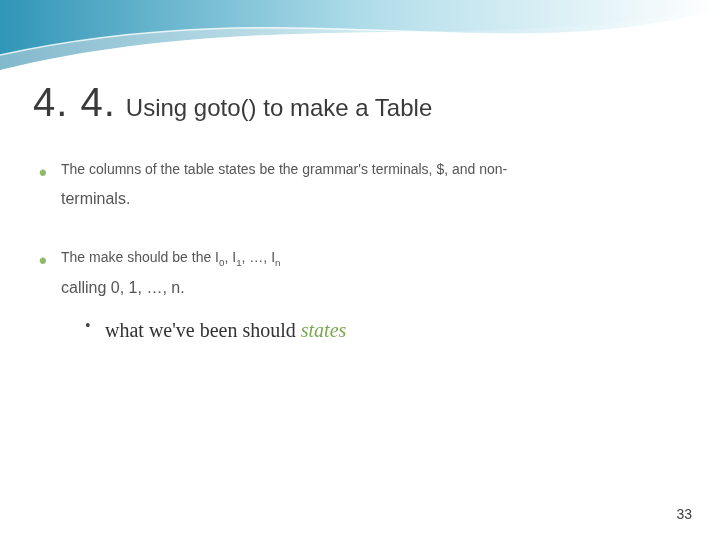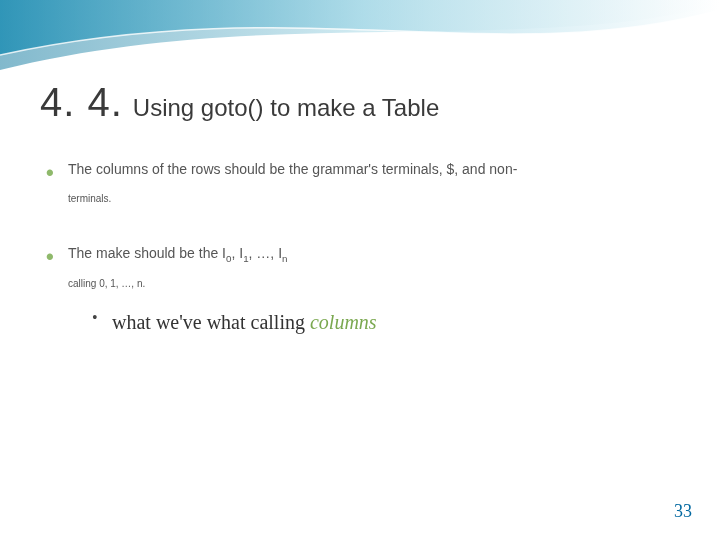--- a/index.html
+++ b/index.html
@@ -21,21 +21,21 @@
   .wave {
     position: absolute;
     top: 0;
     left: 0;
     width: 720px;
     height: 90px;
   }
   .content {
     position: absolute;
     top: 80px;
-    left: 40px;
+    left: 33px;
     right: 40px;
   }
   .title-line {
     display: flex;
     align-items: baseline;
     color: #3a3a3a;
     margin-bottom: 30px;
   }
   .title-num {
     font-size: 40px;
@@ -64,21 +64,21 @@
     content: "•";
     position: absolute;
     left: 6px;
     top: -4px;
     color: #8fb96b;
     font-size: 22px;
     font-weight: bold;
   }
   .sub-indent {
     padding-left: 0px;
-    font-size: 10px;
+    font-size: 16px;
     color: #555;
   }
   ul.inner {
     list-style: none;
     padding: 0;
     margin: 6px 0 0 22px;
   }
   ul.inner > li {
     position: relative;
     padding-left: 22px;
@@ -99,23 +99,22 @@
     color: #7aa84f;
   }
   sub {
     font-size: 0.7em;
     vertical-align: sub;
   }
   .pagenum {
     position: absolute;
     right: 28px;
     bottom: 18px;
-    color: #0369a1;
-    font-size: 18px;
-    font-family: Liberation Serif, serif;
+    color: #404040;
+    font-size: 14px;
   }
 </style>
 </head>
 <body>
 
 <div class="slide">
 
   <svg class="wave" viewBox="0 0 720 90" preserveAspectRatio="none">
     <defs>
       <linearGradient id="g1" x1="0" y1="0" x2="1" y2="0">
@@ -137,33 +136,33 @@
   <div class="content">
 
     <div class="title-line">
       <span class="title-num">4. 4.</span>
       <span class="title-text">Using goto() to make a Table</span>
     </div>
 
     <ul class="outer">
 
       <li>
-        <span>The columns of the rows should be the grammar's terminals, $, and non-</span><br>
+        <span>The columns of the table states be the grammar's terminals, $, and non-</span><br>
         <span class="sub-indent">terminals.</span>
       </li>
 
       <li>
         <span>
           <span>The make should be the I</span><sub>0</sub><span>, I</span><sub>1</sub><span>, …, I</span><sub>n</sub>
         </span><br>
         <span class="sub-indent">calling 0, 1, …, n.</span>
 
         <ul class="inner">
           <li>
-            <span>what we've what calling </span><span class="italic-green">columns</span>
+            <span>what we've been should </span><span class="italic-green">states</span>
           </li>
         </ul>
       </li>
 
     </ul>
   </div>
 
   <div class="pagenum">33</div>
 </div>
 

